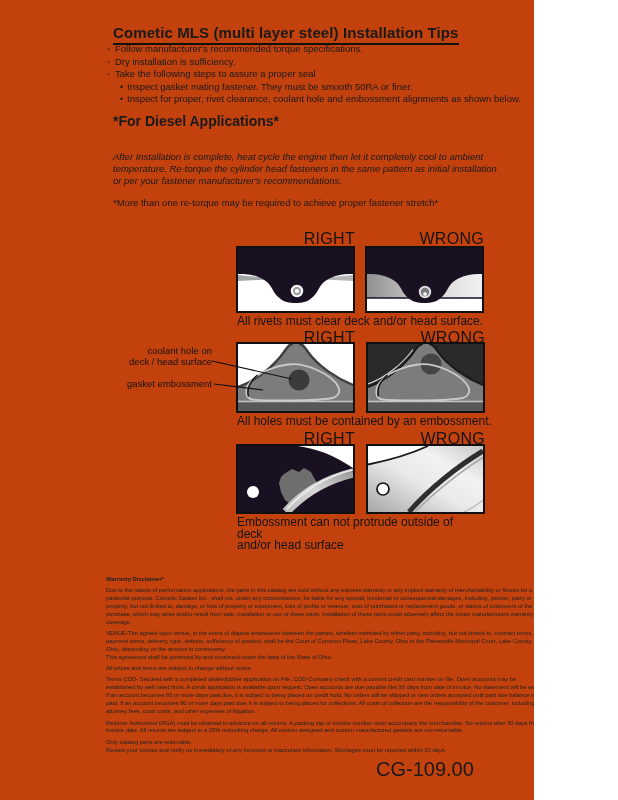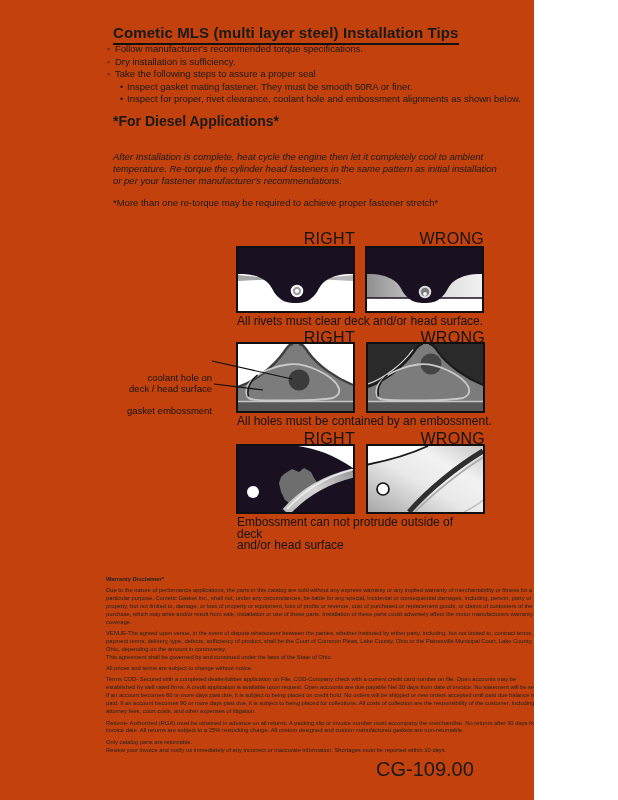--- a/index.html
+++ b/index.html
@@ -16,21 +16,21 @@
   .diesel h3{margin:0;font-size:14px;font-weight:bold;}
   .diesel p{margin:0;white-space:pre-line;}
   .diesel .p1{margin-top:5px;}
   .diesel .p2{margin-top:24px;font-style:italic;}
   .diesel .note{margin-top:10px;}
   .dlabel{position:absolute;width:119px;text-align:right;font-size:16px;letter-spacing:0.3px;color:#141414;}
   .dbox{position:absolute;width:119px;border:2px solid #101010;box-sizing:border-box;background:#fff;}
   .dbox svg{display:block;}
   .dcaption{position:absolute;font-size:12px;line-height:11.5px;color:#141414;white-space:pre-line;}
   .callout{position:absolute;left:88px;width:124px;text-align:right;font-size:9.5px;line-height:11px;
-           color:#141414;white-space:pre-line;margin-top:27px;}
+           color:#141414;white-space:pre-line;}
   .leaders{position:absolute;left:210px;top:358px;}
   .legal{position:absolute;left:106px;top:576px;width:437px;font-size:5.8px;line-height:7.9px;color:#222;}
   .legal h4{margin:0 0 3px 0;font-size:5.8px;font-weight:bold;}
   .legal p{margin:0 0 3.5px 0;white-space:pre-line;}
   .footer-code{position:absolute;left:376px;top:758px;font-size:20px;color:#1a1a1a;}
 </style>
 </head>
 <body>
 
 <div class="page">

